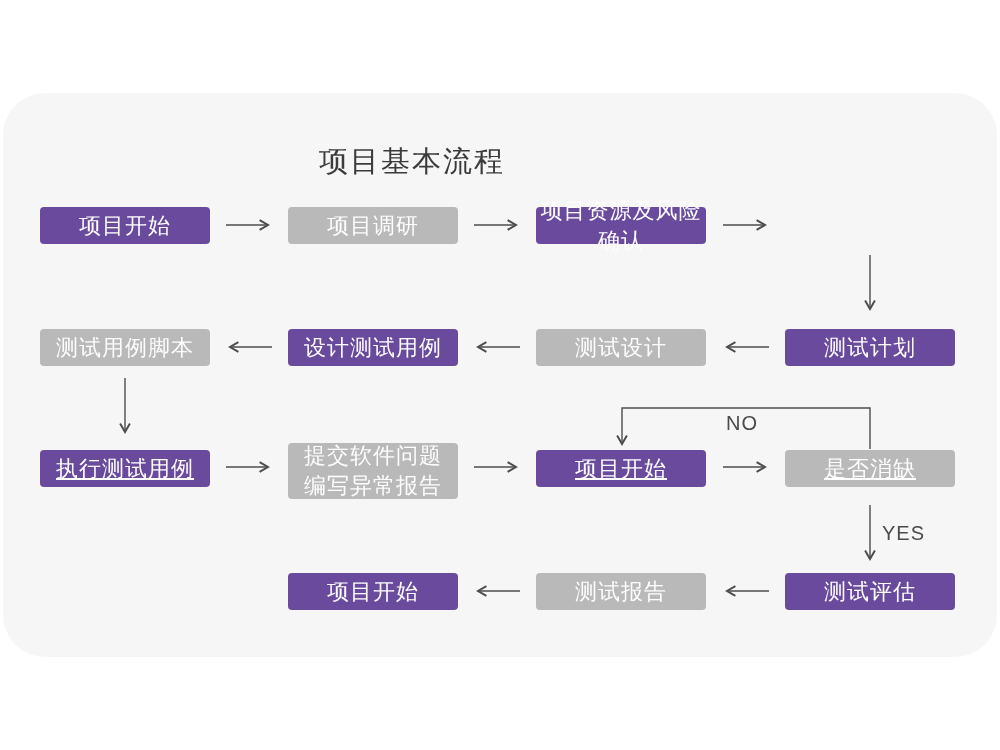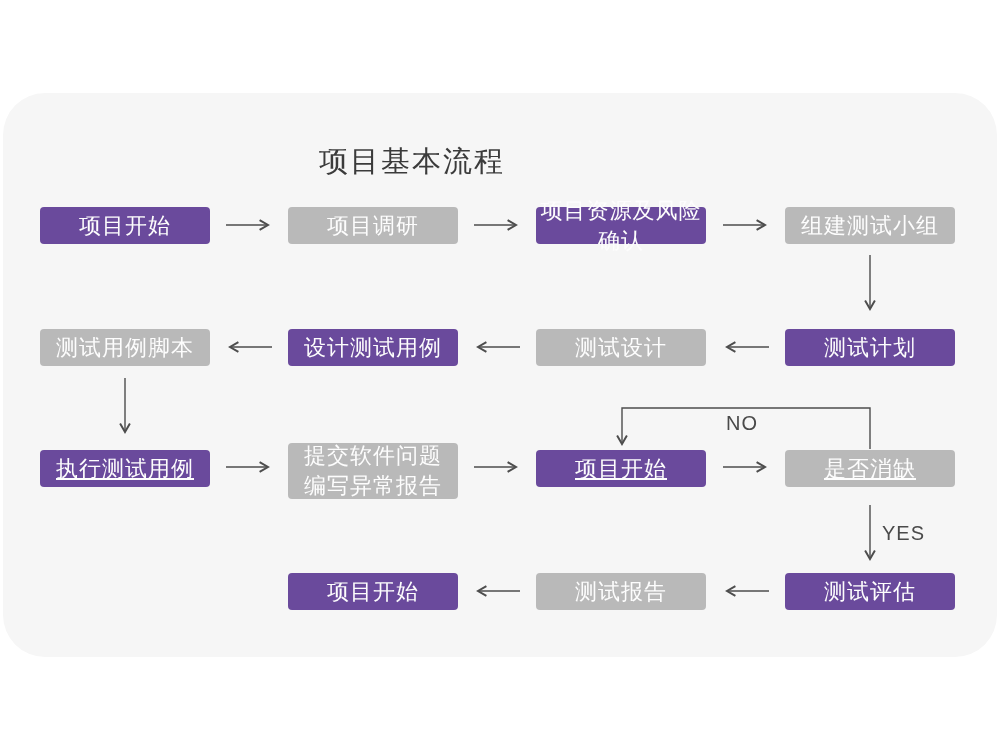--- a/index.html
+++ b/index.html
@@ -66,21 +66,20 @@
 
 <div class="stage">
 
   <div class="card"></div>
 
   <div class="diagram-title">项目基本流程</div>
 
   <div class="node primary c1 r1">项目开始</div>
   <div class="node secondary c2 r1">项目调研</div>
   <div class="node primary c3 r1">项目资源及风险确认</div>
-  <div class="node secondary c4 r1">组建测试小组</div>
 
   <div class="node primary c4 r2">测试计划</div>
   <div class="node secondary c3 r2">测试设计</div>
   <div class="node primary c2 r2">设计测试用例</div>
   <div class="node secondary c1 r2">测试用例脚本</div>
 
   <div class="node primary c1 r3">执行测试用例</div>
   <div class="node secondary c2 tall">提交软件问题
 编写异常报告</div>
   <div class="node primary c3 r3">项目开始</div>

